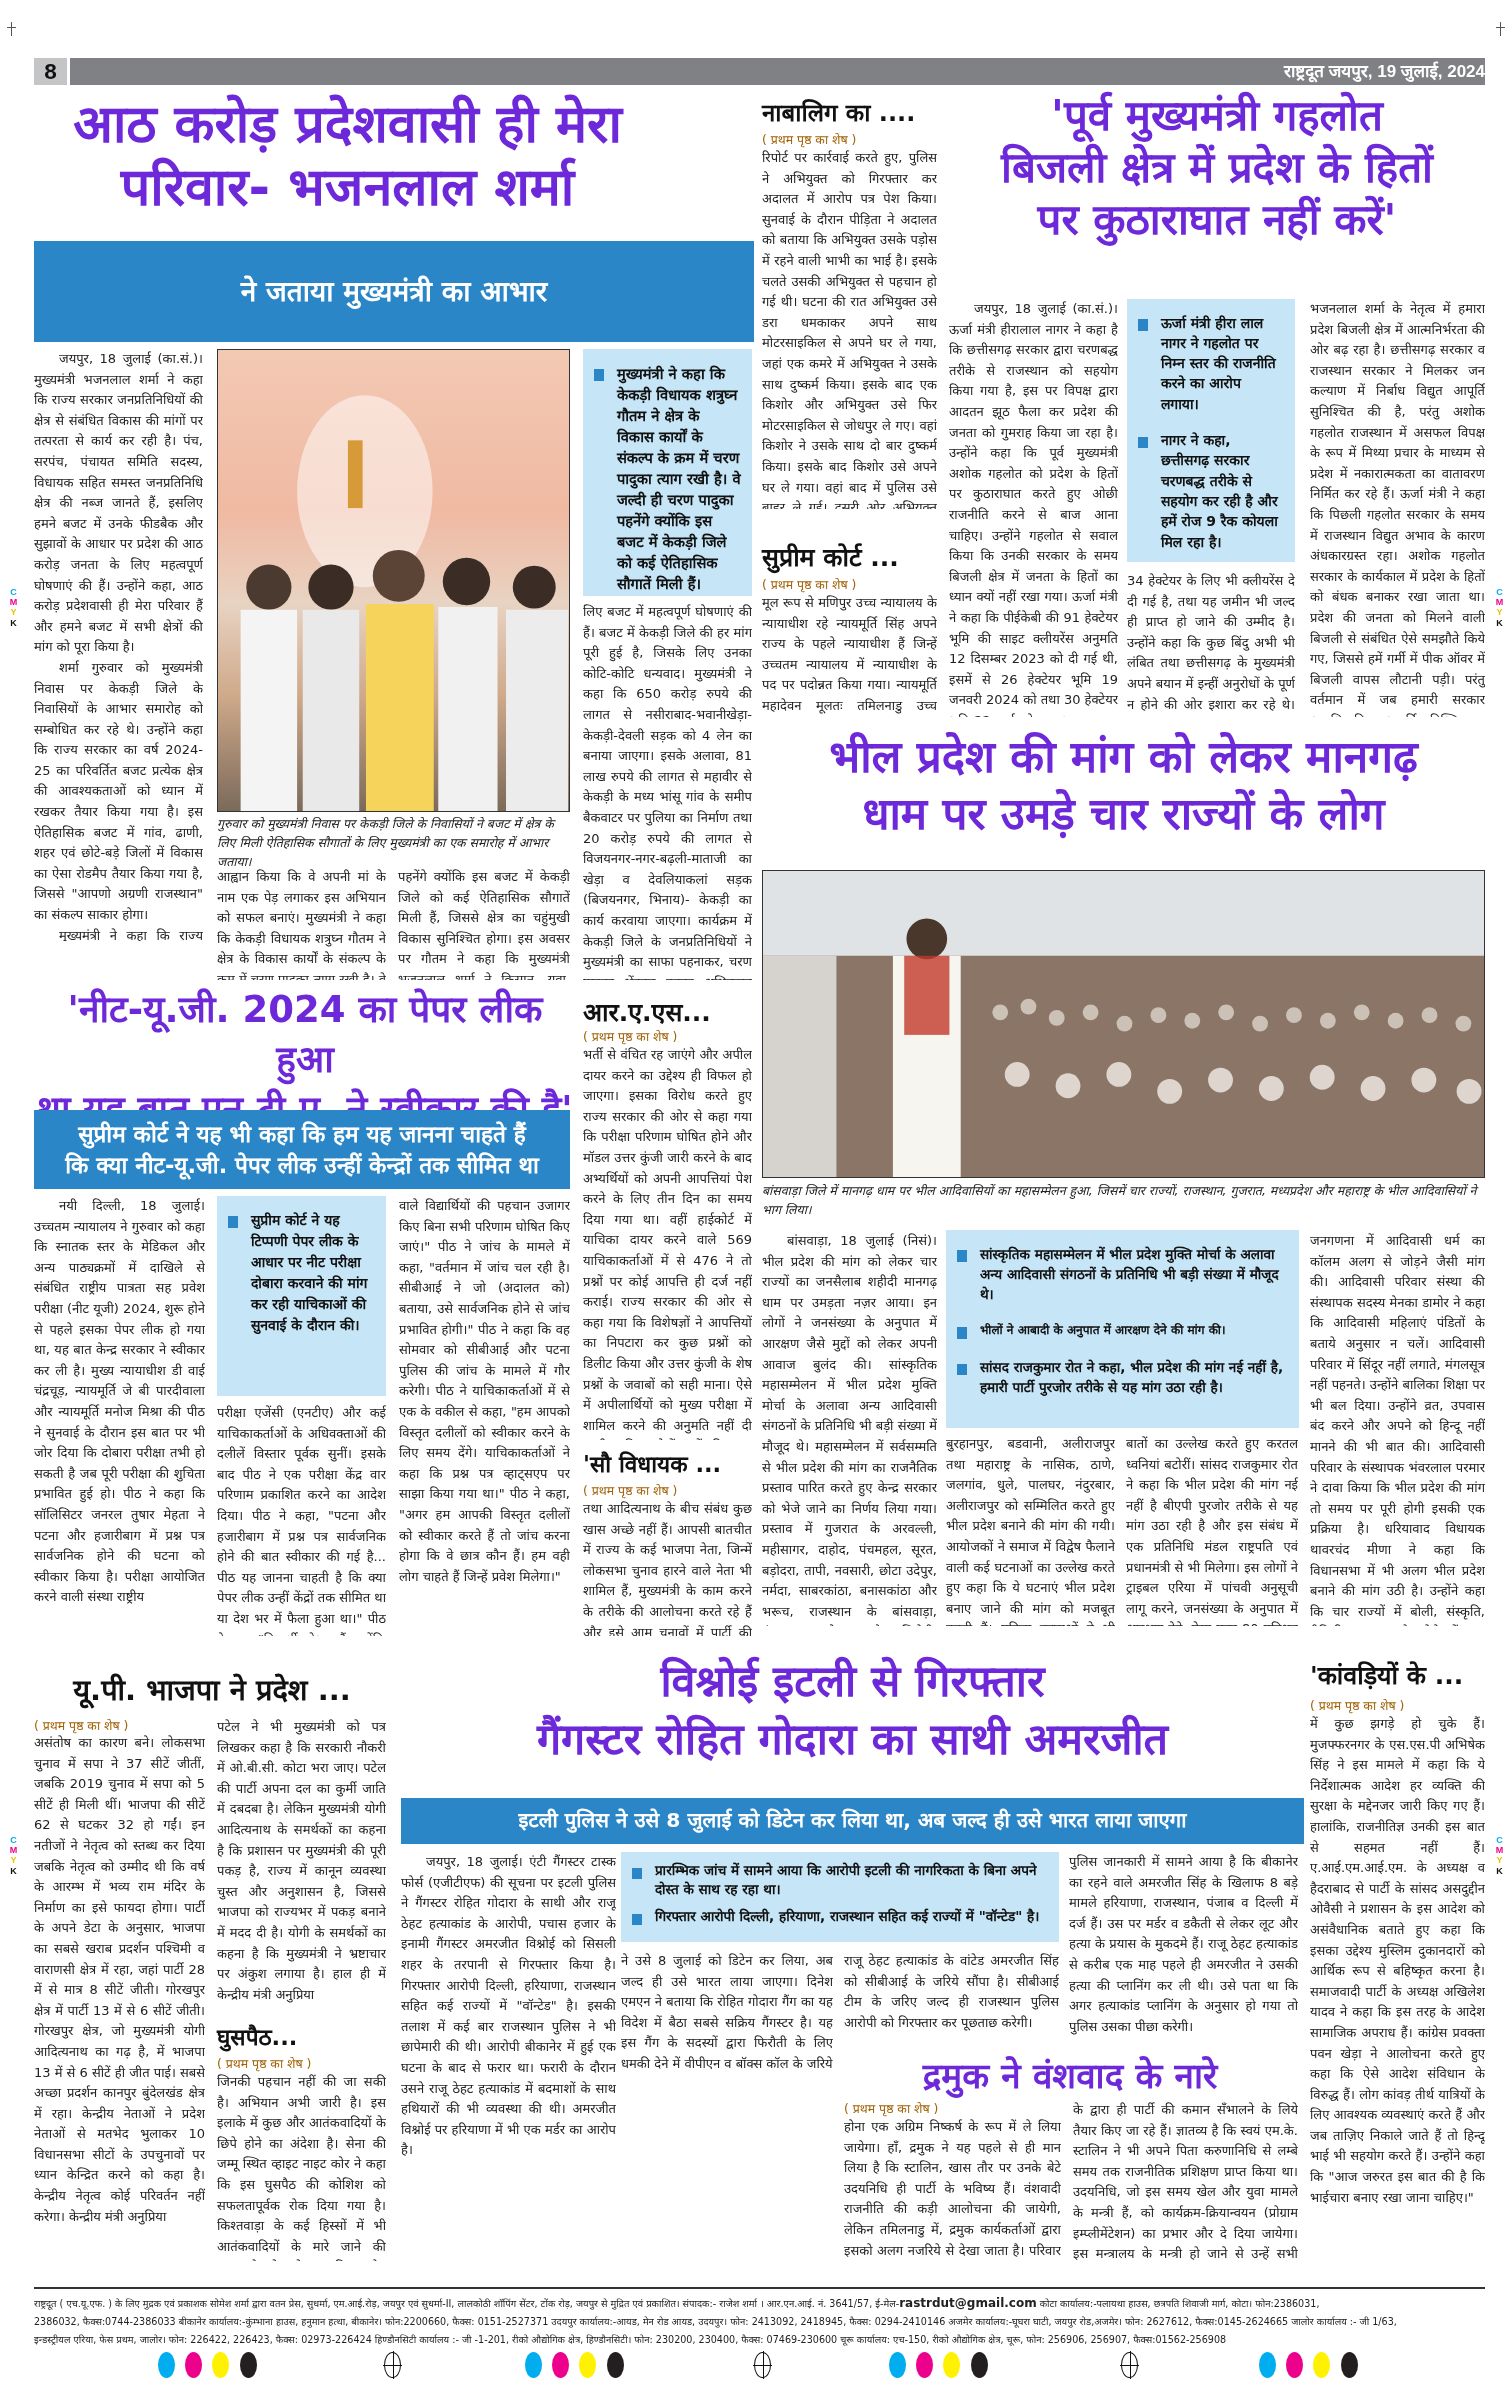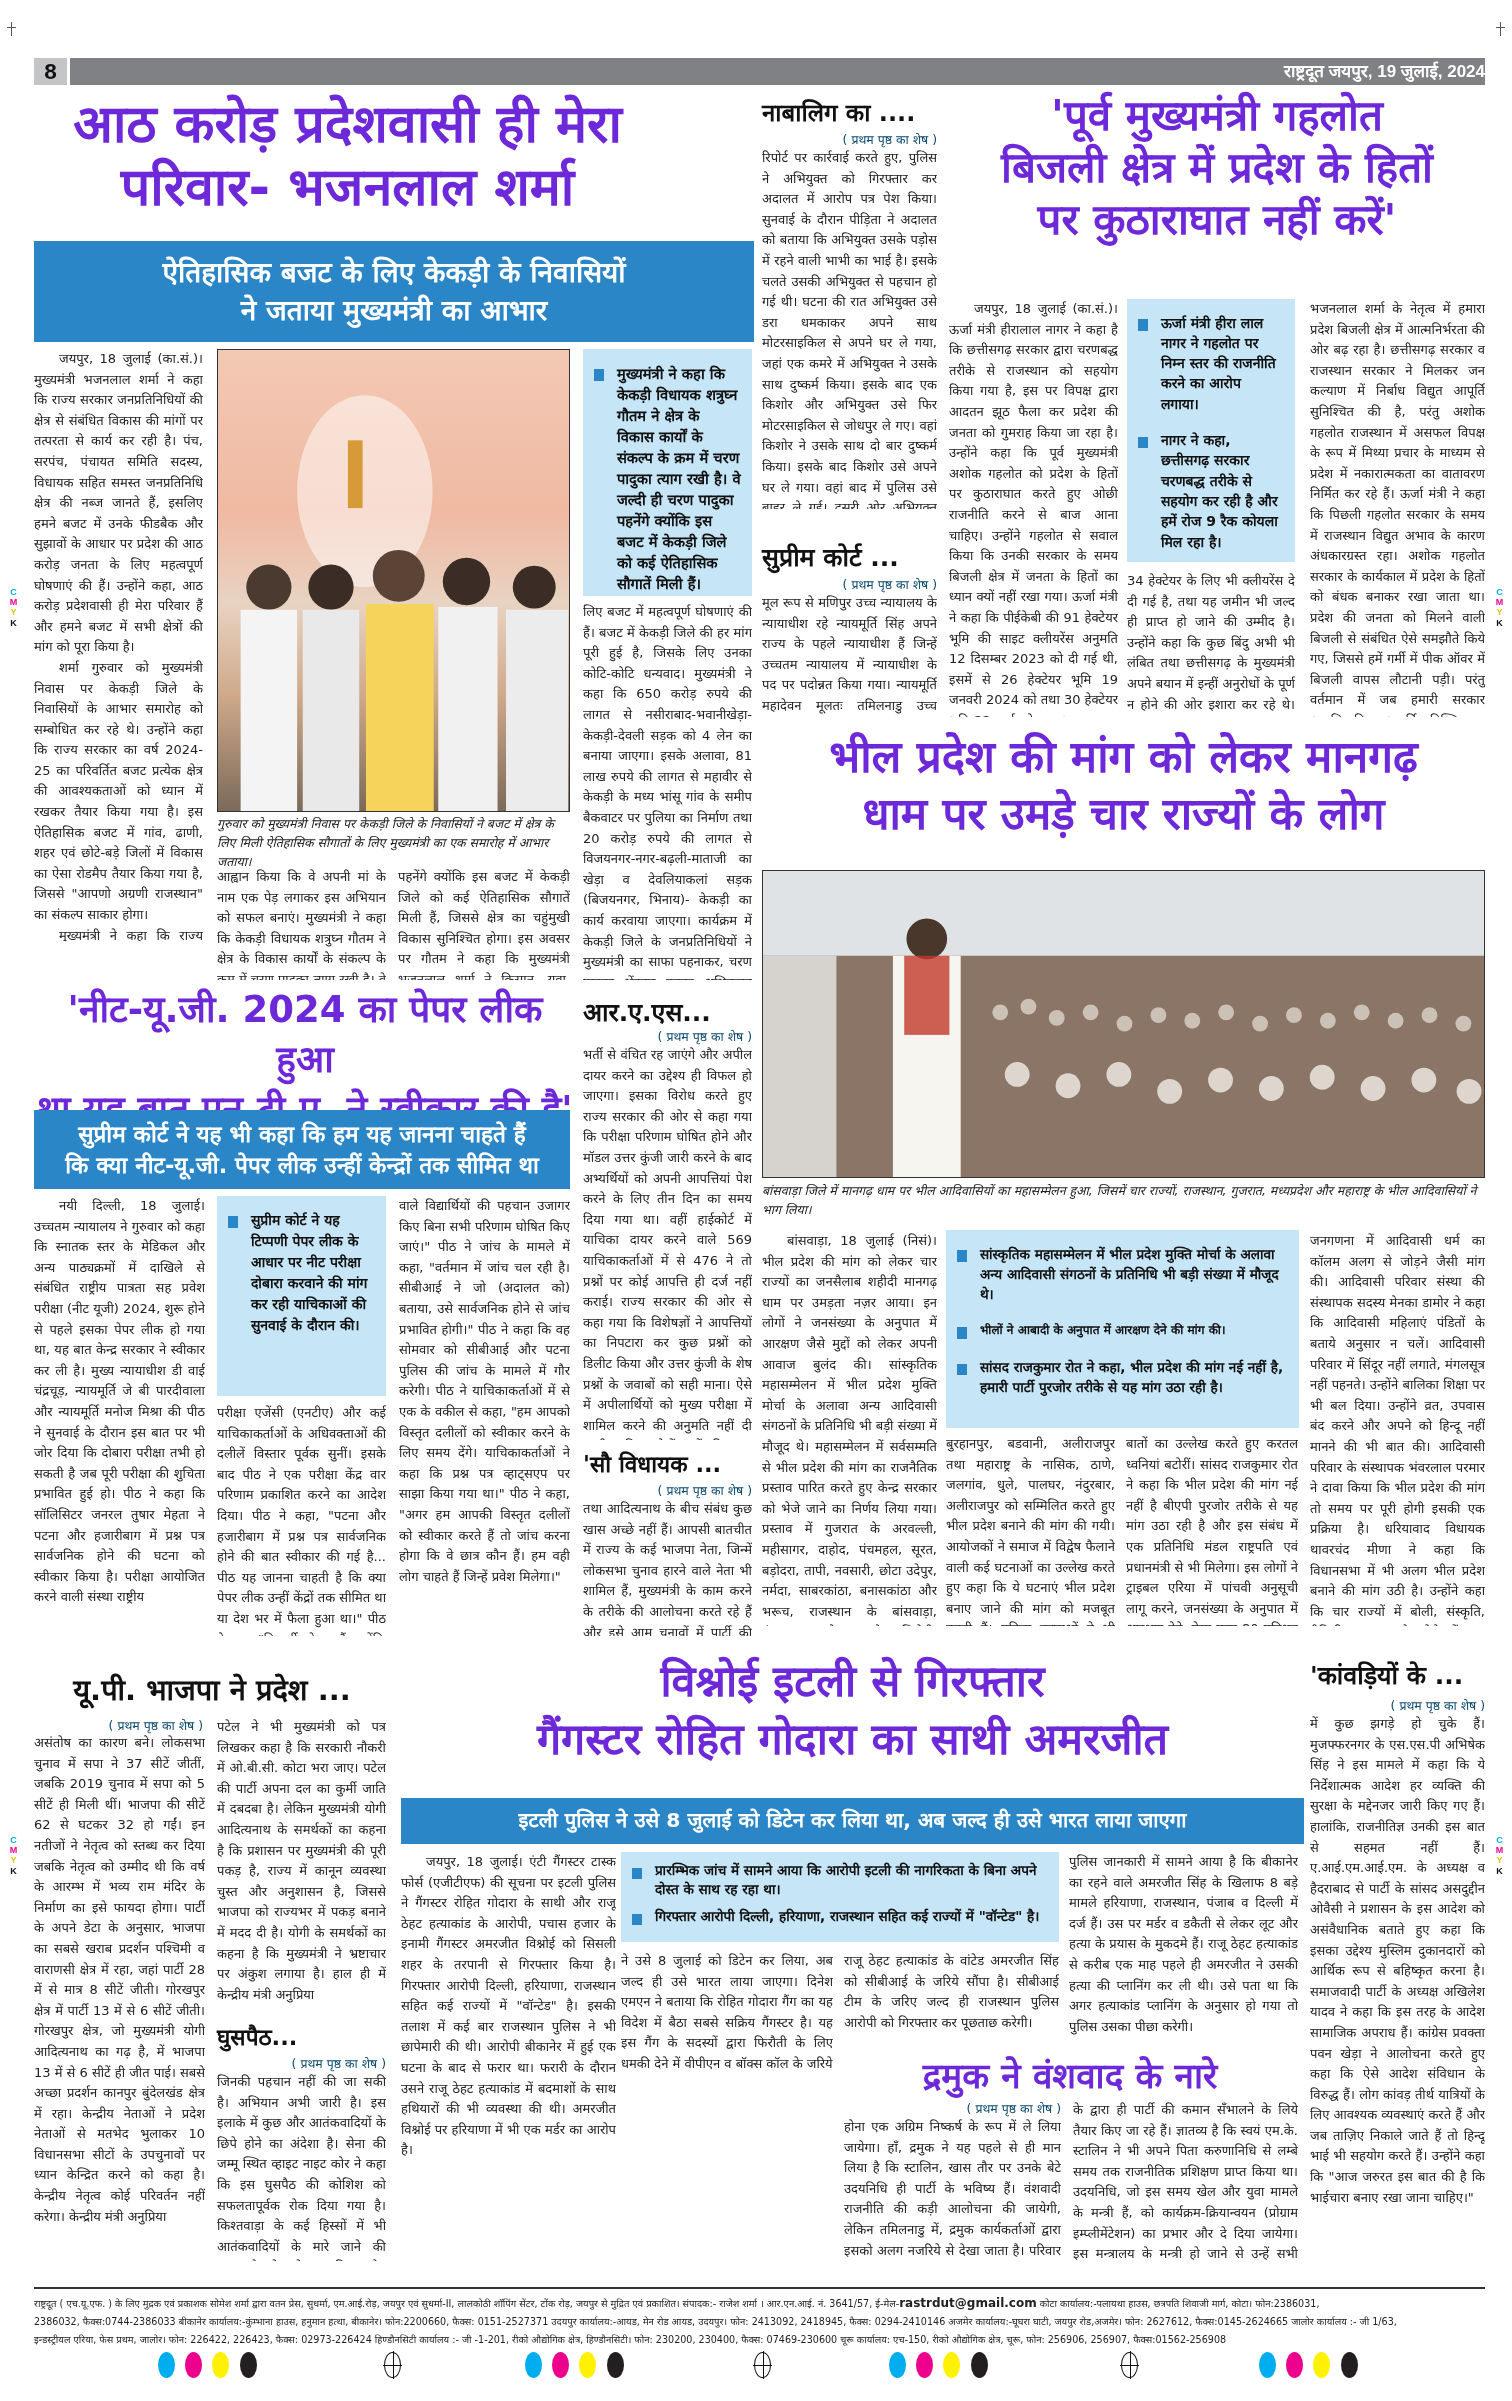--- a/index.html
+++ b/index.html
@@ -8,21 +8,21 @@
   .abs { position: absolute; }
   .header-bar { left: 34px; top: 58px; width: 1451px; height: 27px; background: #808184; }
   .page-num { left: 34px; top: 58px; width: 36px; height: 27px; background: #c4c5c7; font-family: "Liberation Sans", sans-serif; font-weight: bold; font-size: 22.6px; text-align: center; line-height: 27px; color: #111; border-right: 3.4px solid #fff; }
   .masthead-date { right: 27px; top: 58px; height: 27px; line-height: 27px; color: #fff; font-family: "Liberation Sans", sans-serif; font-size: 17px; font-weight: bold; }
   .headline { font-family: "DejaVu Sans", sans-serif; font-weight: bold; color: #6d28d9; text-align: center; line-height: 1.22; }
   .blue-deck { background: #2a86c7; color: #fff; font-weight: bold; text-align: center; display: flex; align-items: center; justify-content: center; line-height: 1.35; }
   .body-col { font-family: "DejaVu Sans", sans-serif; font-size: 13px; line-height: 20.6px; color: #222; text-align: justify; overflow: hidden; }
   .body-col p { text-indent: 25px; margin-bottom: 0; }
   .body-col p.noindent { text-indent: 0; }
   .sub-head { font-weight: bold; color: #111; }
-  .cont { text-align: right; font-size: 12.4px; color: #0c4a6e; }
+  .cont { text-align: left; font-size: 12.4px; color: #a16207; }
   .callout { background: #c6e6f7; padding: 13.6px 11.3px 13.6px 11.3px; overflow: hidden; }
   .callout-item { display: flex; gap: 12.4px; font-weight: bold; color: #111; margin-bottom: 16px; }
   .callout-item .sq { flex: 0 0 10.2px; height: 11.3px; background: #2a86c7; margin-top: 6.8px; }
   .photo { overflow: hidden; border: 1.1px solid #333; }
   .caption { font-style: italic; font-size: 12.4px; line-height: 19px; color: #222; }
   .rule { height: 2.3px; background: #333; }
   .footer-text { font-size: 9.6px; line-height: 18px; color: #222; }
   .cmyk-dot { width: 17px; height: 26px; border-radius: 50%; display: inline-block; margin-right: 10.2px; }
   .reg-mark { width: 17px; height: 26px; border: 1.7px solid #111; border-radius: 50%; position: relative; display: inline-block; }
   .reg-mark::before { content: ""; position: absolute; left: 50%; top: -2.3px; bottom: -2.3px; width: 1.1px; background: #111; }
@@ -41,21 +41,20 @@
 <div class="abs crop" style="left:10.7px;top:21.5px;width:1.1px;height:14.7px;"></div>
 <div class="abs crop" style="left:1496px;top:27px;width:9px;height:1.1px;"></div>
 <div class="abs crop" style="left:1500px;top:21.5px;width:1.1px;height:14.7px;"></div>
 
 <section>
   <div class="abs headline" style="left:34px;top:93px;width:627px;font-size:52px;">
     <div>आठ करोड़ प्रदेशवासी ही मेरा</div>
     <div>परिवार- भजनलाल शर्मा</div>
   </div>
   <div class="abs blue-deck" style="left:34px;top:241px;width:720px;height:101px;font-size:28px;flex-direction:column;">
-    <div>ऐतिहासिक बजट के लिए केकड़ी के निवासियों</div>
     <div>ने जताया मुख्यमंत्री का आभार</div>
   </div>
 
   <div class="abs body-col" style="left:34px;top:349px;width:169px;height:592px;">
     <p>जयपुर, 18 जुलाई (का.सं.)। मुख्यमंत्री भजनलाल शर्मा ने कहा कि राज्य सरकार जनप्रतिनिधियों की क्षेत्र से संबंधित विकास की मांगों पर तत्परता से कार्य कर रही है। पंच, सरपंच, पंचायत समिति सदस्य, विधायक सहित समस्त जनप्रतिनिधि क्षेत्र की नब्ज जानते हैं, इसलिए हमने बजट में उनके फीडबैक और सुझावों के आधार पर प्रदेश की आठ करोड़ जनता के लिए महत्वपूर्ण घोषणाएं की हैं। उन्होंने कहा, आठ करोड़ प्रदेशवासी ही मेरा परिवार हैं और हमने बजट में सभी क्षेत्रों की मांग को पूरा किया है।</p>
     <p>शर्मा गुरुवार को मुख्यमंत्री निवास पर केकड़ी जिले के निवासियों के आभार समारोह को सम्बोधित कर रहे थे। उन्होंने कहा कि राज्य सरकार का वर्ष 2024-25 का परिवर्तित बजट प्रत्येक क्षेत्र की आवश्यकताओं को ध्यान में रखकर तैयार किया गया है। इस ऐतिहासिक बजट में गांव, ढाणी, शहर एवं छोटे-बड़े जिलों में विकास का ऐसा रोडमैप तैयार किया गया है, जिससे "आपणो अग्रणी राजस्थान" का संकल्प साकार होगा।</p>
     <p>मुख्यमंत्री ने कहा कि राज्य सरकार अंतिम छोर पर बैठे व्यक्ति के लिए सबसे पहले लोककल्याणकारी योजनाओं-कार्यक्रमों का संचालन कर रही है। जनता की अपने आस-पास चीजों की पहचान कर उन्हें लोककल्याणकारी योजनाओं का लाभ पहुंचाया। मुख्यमंत्री ने कहा कि प्रधानमंत्री मोदी ने पर्यावरण संरक्षण की दिशा में ऐतिहासिक कदम उठाते हुए "एक पेड़ माँ के नाम" अभियान की शुरुआत की है। उन्होंने उपस्थित जनसमूह से</p>
   </div>
 
   <div class="abs photo" style="left:217px;top:349px;width:353px;height:463px;background:linear-gradient(180deg,#f3c9b4 0%,#f0b9a2 35%,#e8d3c2 55%,#cfa98a 75%,#7b6a5a 100%);">

